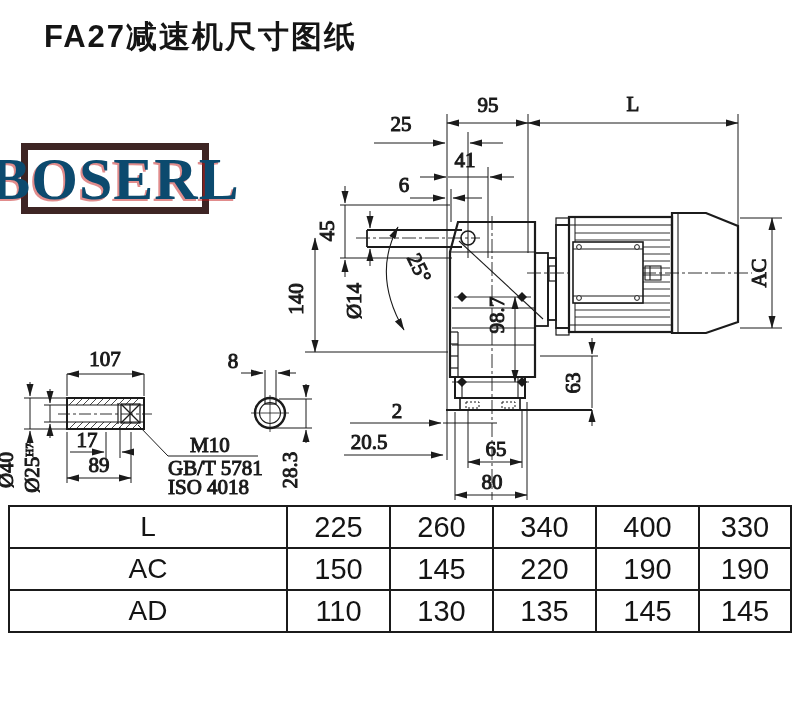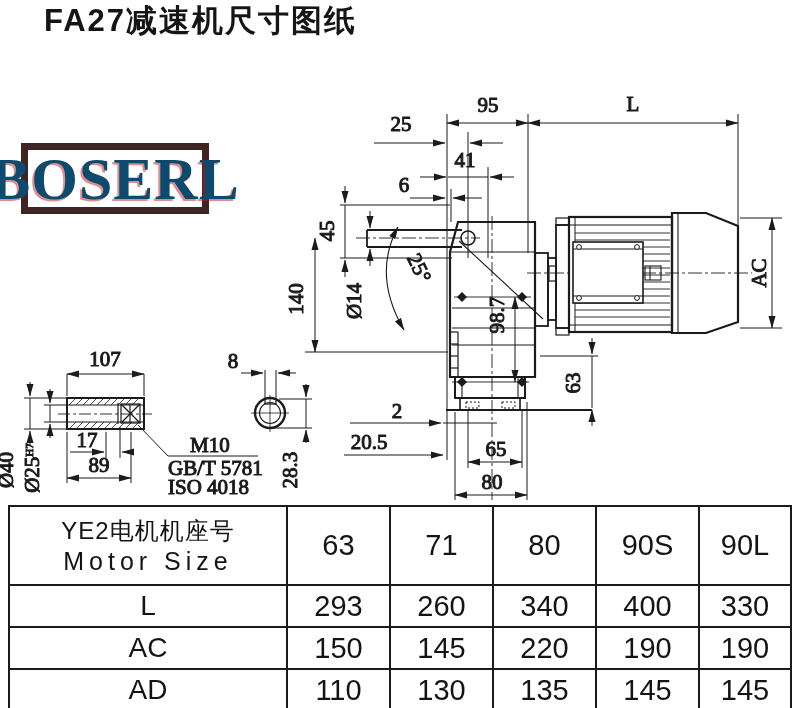--- a/index.html
+++ b/index.html
@@ -1,21 +1,21 @@
 <!DOCTYPE html>
 <html><head>
 <meta charset="utf-8">
 <style>
   html,body { margin:0; padding:0; background:#e9e9e9; }
   .page {
     position:relative; width:800px; height:708px; background:#ffffff;
     overflow:hidden; font-family:"Liberation Serif", serif; color:#1b1b1b;
   }
   .title {
-    position:absolute; left:44px; top:0;
+    position:absolute; left:44px; top:16px;
     font-family:"Liberation Sans", sans-serif; font-weight:700;
     font-size:31px; letter-spacing:2px; color:#151515; white-space:nowrap;
   }
   .logo {
     position:absolute; left:21px; top:143px; width:174px; height:57px;
     border:7px solid #3e2524; background:#fff;
     display:flex; align-items:center; justify-content:center;
   }
   .logo span {
     font-family:"Liberation Serif", serif; font-weight:700; font-size:60px;
@@ -350,34 +350,23 @@
   <table class="dim-table">
     <colgroup>
       <col style="width:278px">
         <col style="width:103px">
         <col style="width:103px">
       <col style="width:103px">
         <col style="width:103px">
         <col>
     </colgroup>
     <tbody>
-      <tr class="hrow">
-        <td>
-          <div class="th-cn">YE2电机机座号</div>
-          <div class="th-en">Motor Size</div>
-        </td>
-        <td class="colv">63</td>
-        <td class="colv">71</td>
-        <td class="colv">80</td>
-        <td class="colv">90S</td>
-        <td class="colv">90L</td>
-      </tr>
       <tr class="drow">
         <td class="rowl">L</td>
-        <td class="colv">293</td>
+        <td class="colv">225</td>
         <td class="colv">260</td>
         <td class="colv">340</td>
         <td class="colv">400</td>
         <td class="colv">330</td>
       </tr>
       <tr class="drow">
         <td class="rowl">AC</td>
         <td class="colv">150</td>
         <td class="colv">145</td>
         <td class="colv">220</td>

